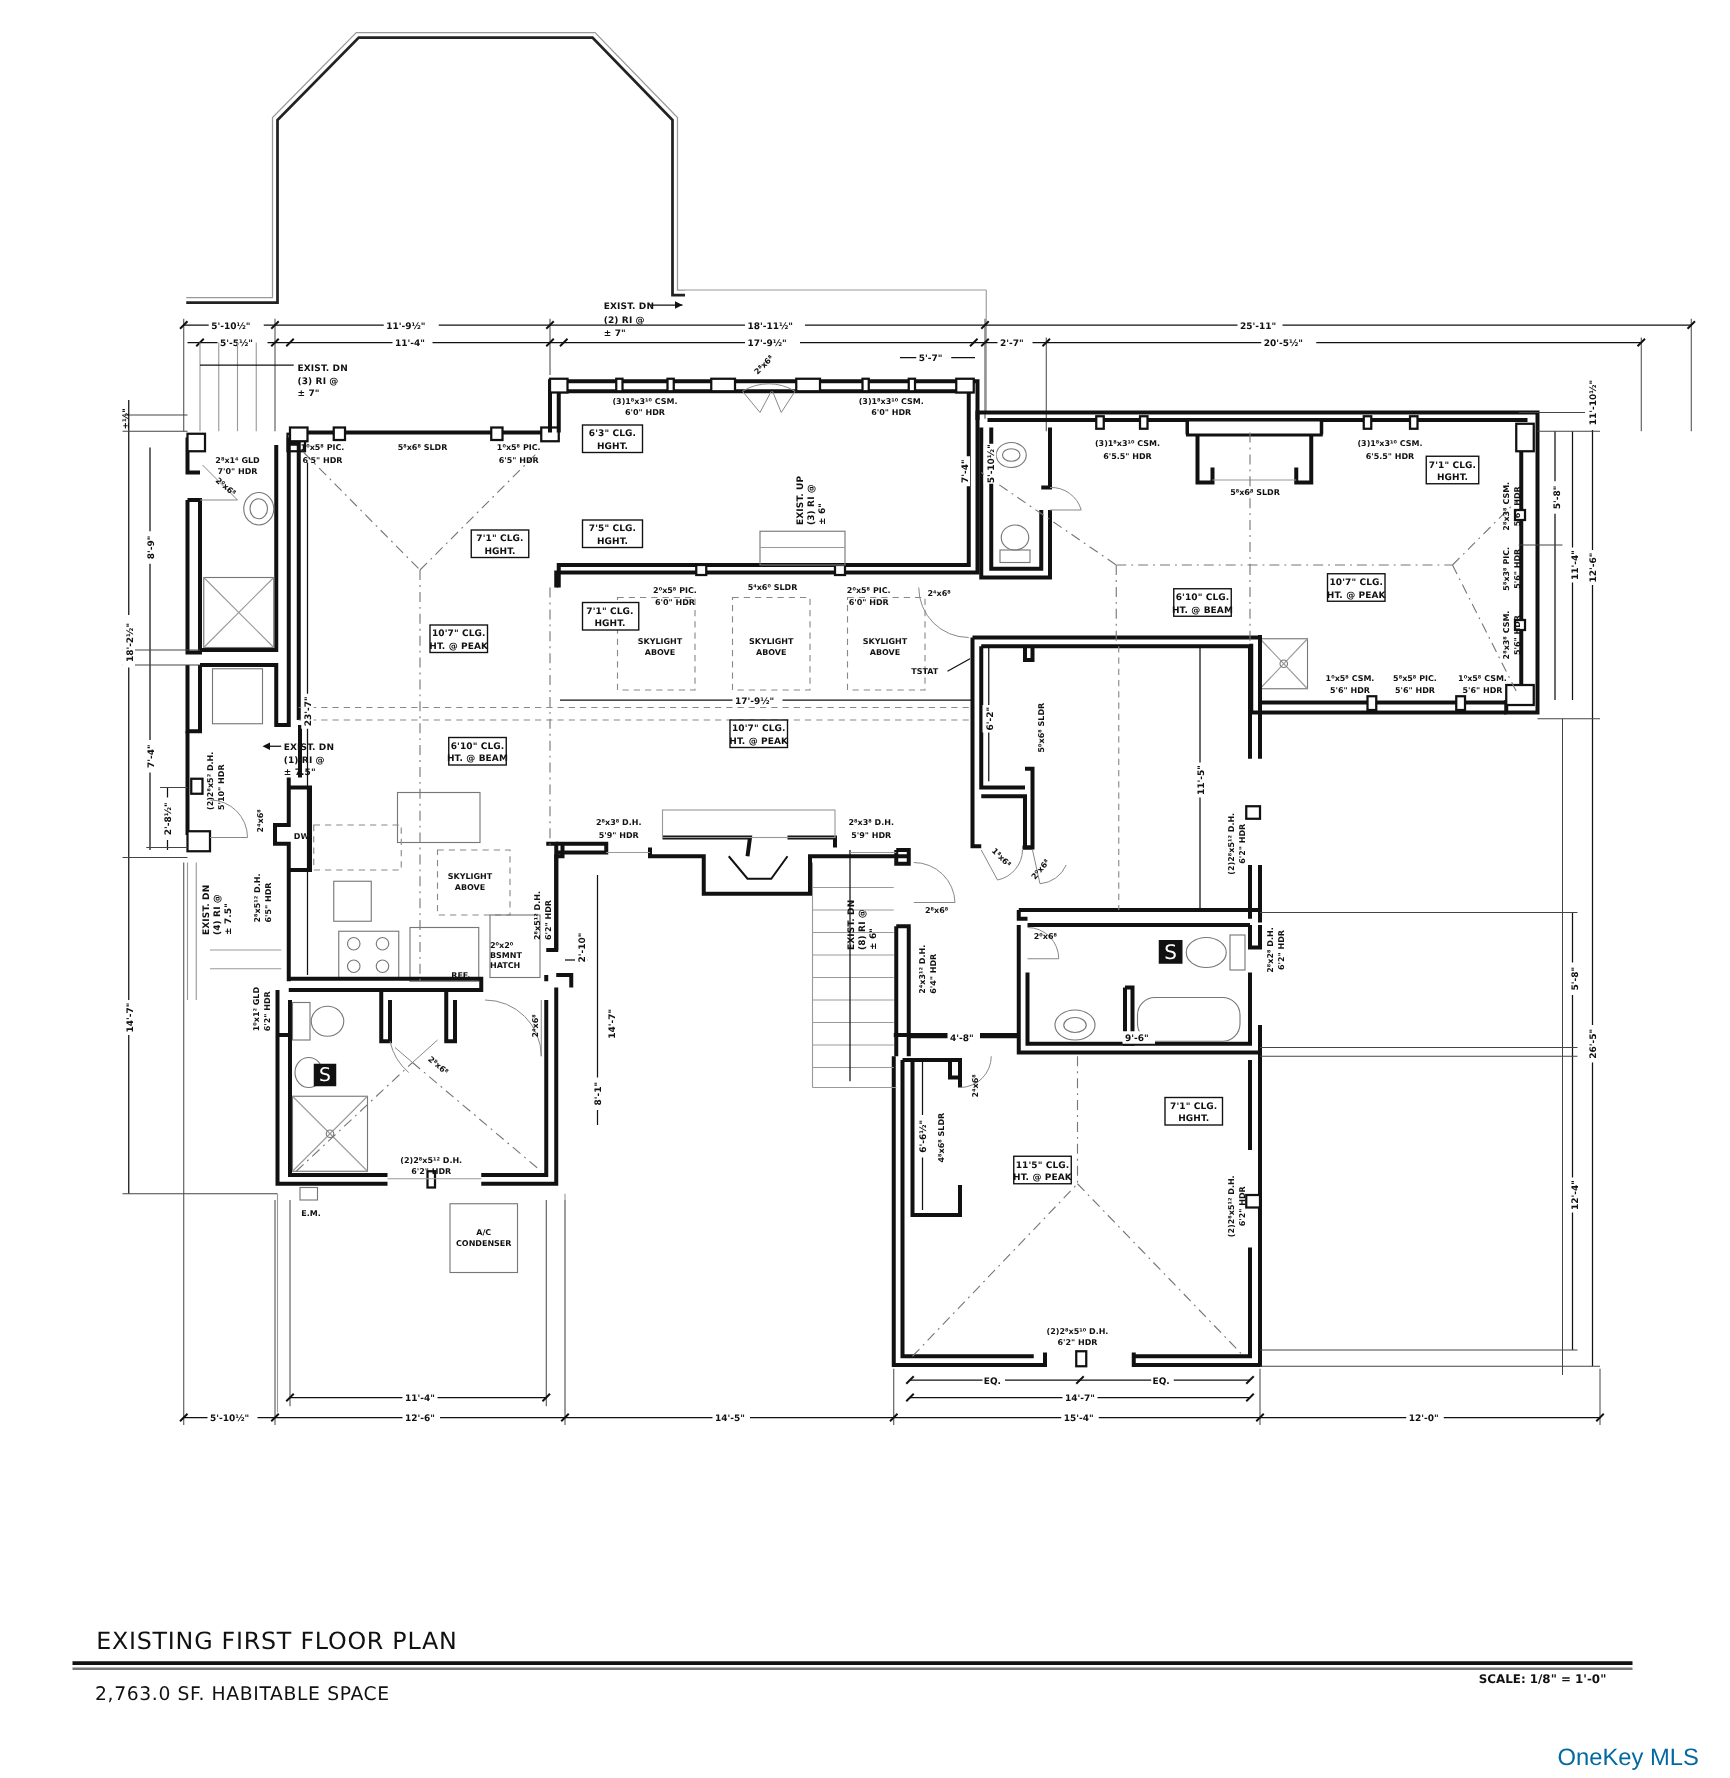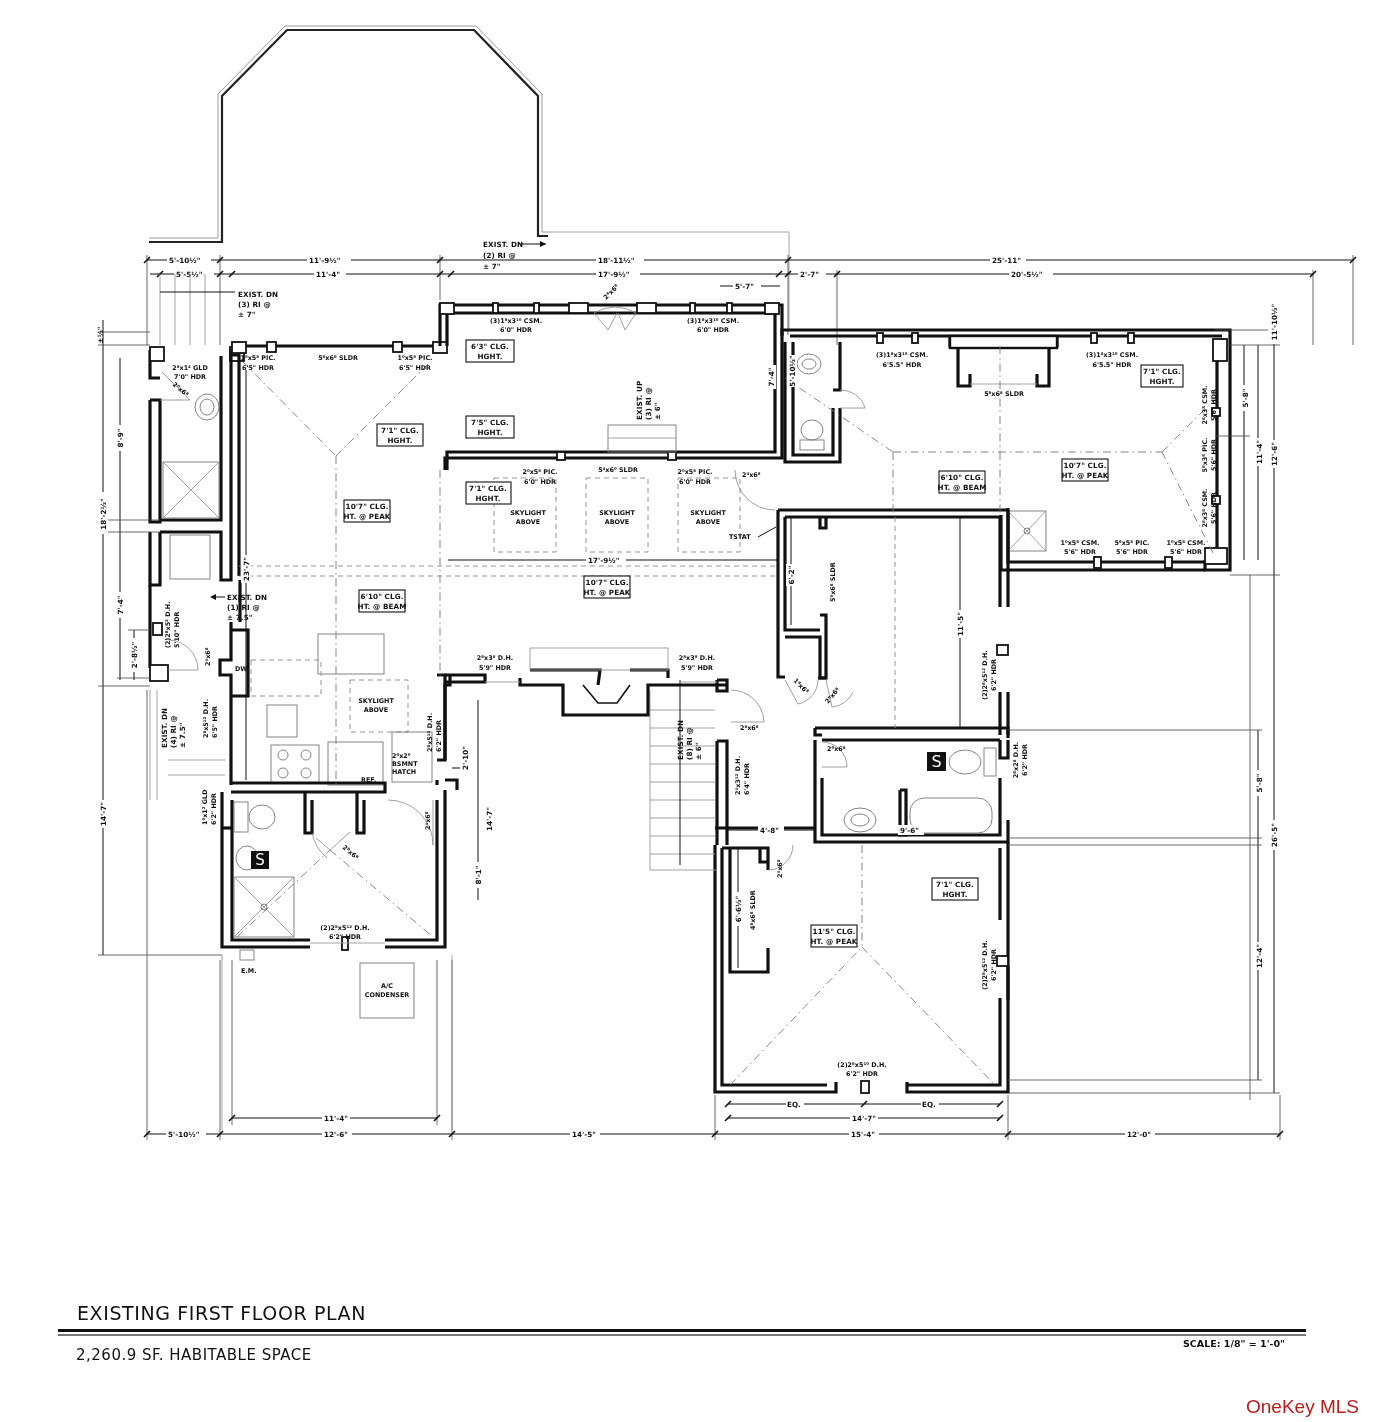--- a/index.html
+++ b/index.html
@@ -20,21 +20,21 @@
   .swing { fill: none; stroke: #888; stroke-width: 0.8; }
   .lbl { font-family: "DejaVu Sans", sans-serif; font-size: 7.2px; fill: #111; font-weight: bold; letter-spacing: 0.1px; }
   .lblsm { font-family: "DejaVu Sans", sans-serif; font-size: 6.4px; fill: #111; font-weight: bold; }
   .dimtxt { font-family: "DejaVu Sans", sans-serif; font-size: 7.2px; fill: #111; font-weight: bold; }
   .box { fill: #fff; stroke: #111; stroke-width: 1.1; }
   .title { position: absolute; left: 77px; top: 1302px; font-family: "DejaVu Sans", sans-serif; font-weight: normal; font-size: 19px; letter-spacing: 0.6px; color: #111; white-space: nowrap; }
   .title-rule { position: absolute; left: 58px; top: 1329px; width: 1248px; height: 3px; background: #111; }
   .title-rule2 { position: absolute; left: 58px; top: 1334px; width: 1248px; height: 1.5px; background: #777; }
   .subtitle { position: absolute; left: 76px; top: 1346px; font-family: "DejaVu Sans", sans-serif; font-size: 15px; color: #111; letter-spacing: 0.5px; white-space: nowrap; }
   .scale { position: absolute; left: 1183px; top: 1338px; font-family: "DejaVu Sans", sans-serif; font-weight: bold; font-size: 9.5px; color: #111; white-space: nowrap; }
-  .watermark { position: absolute; left: 1246px; top: 1396px; font-family: "Liberation Sans", sans-serif; font-size: 19px; color: #b91c1c; white-space: nowrap; }
+  .watermark { position: absolute; left: 1246px; top: 1396px; font-family: "Liberation Sans", sans-serif; font-size: 19px; color: #0369a1; white-space: nowrap; }
 </style>
 </head>
 <body>
 
 <svg id="plan" viewBox="0 0 1384 1422" xmlns="http://www.w3.org/2000/svg">
 
   <g>
     <polyline class="deck" points="149,242 222,242 222,96 287,30 474,30 538,96 538,236 548,236"></polyline>
     <polyline class="deck2" points="149,238 218,238 218,94 285,26 476,26 542,94 542,232 548,232"></polyline>
     <line class="light" x1="548" y1="232" x2="789" y2="232"></line>
@@ -577,15 +577,15 @@
     <rect class="fix" x="360" y="963" width="54" height="55"></rect>
     <text class="lblsm" text-anchor="middle"><tspan x="387" y="988">A/C</tspan><tspan x="387" y="997">CONDENSER</tspan></text>
     <line class="light" x1="222" y1="955" x2="222" y2="1130"></line>
     <line class="light" x1="452" y1="955" x2="452" y2="1130"></line>
   </g>
 </svg>
 
 <div class="title">EXISTING FIRST FLOOR PLAN</div>
 <div class="title-rule"></div>
 <div class="title-rule2"></div>
-<div class="subtitle">2,260.9 SF. HABITABLE SPACE</div>
+<div class="subtitle">2,763.0 SF. HABITABLE SPACE</div>
 <div class="scale">SCALE: 1/8" = 1'-0"</div>
 <div class="watermark">OneKey MLS</div>
 
 </body></html>

